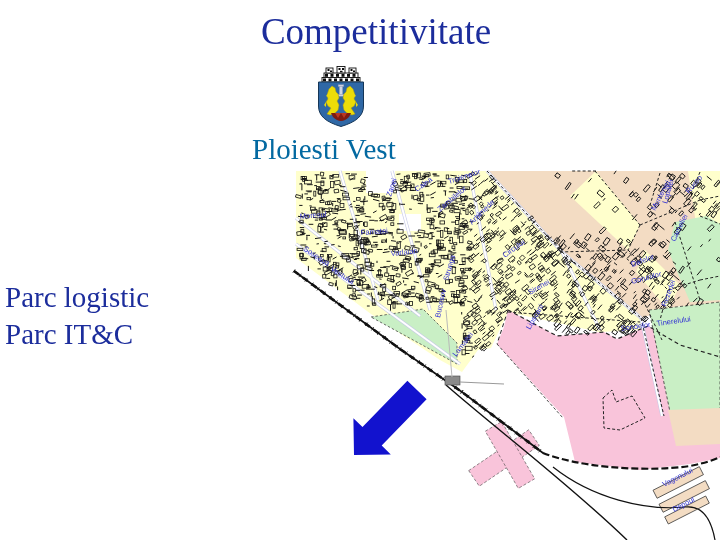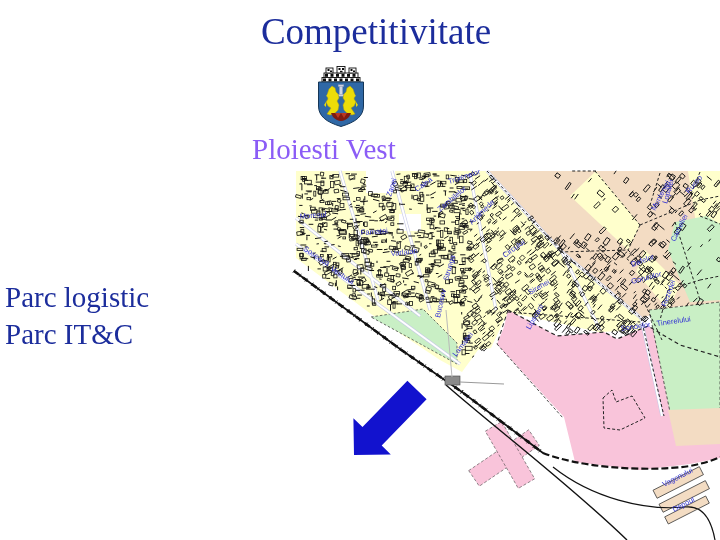--- a/index.html
+++ b/index.html
@@ -1,20 +1,20 @@
 <!DOCTYPE html>
 <html><head>
 <meta charset="utf-8">
 <style>
   html,body { margin:0; padding:0; }
   .page { position:relative; width:720px; height:540px; background:#fff; overflow:hidden;
           font-family:"Liberation Serif", serif; }
   .title { position:absolute; left:16px; top:10px; width:720px; text-align:center;
            font-size:37px; color:#1c2d9c; }
-  .subtitle { position:absolute; left:252px; top:133px; font-size:29px; color:#8b5cf6; }
+  .subtitle { position:absolute; left:252px; top:133px; font-size:29px; color:#0369a1; }
   .parc { position:absolute; left:5px; top:279px; font-size:29px; color:#1c2d9c; line-height:37px; }
 </style>
 </head>
 <body>
 <div class="page">
 
 <div class="title">Competitivitate</div>
 
 <svg style="position:absolute;left:316px;top:64px" width="50" height="66" viewBox="0 0 50 66">
 

